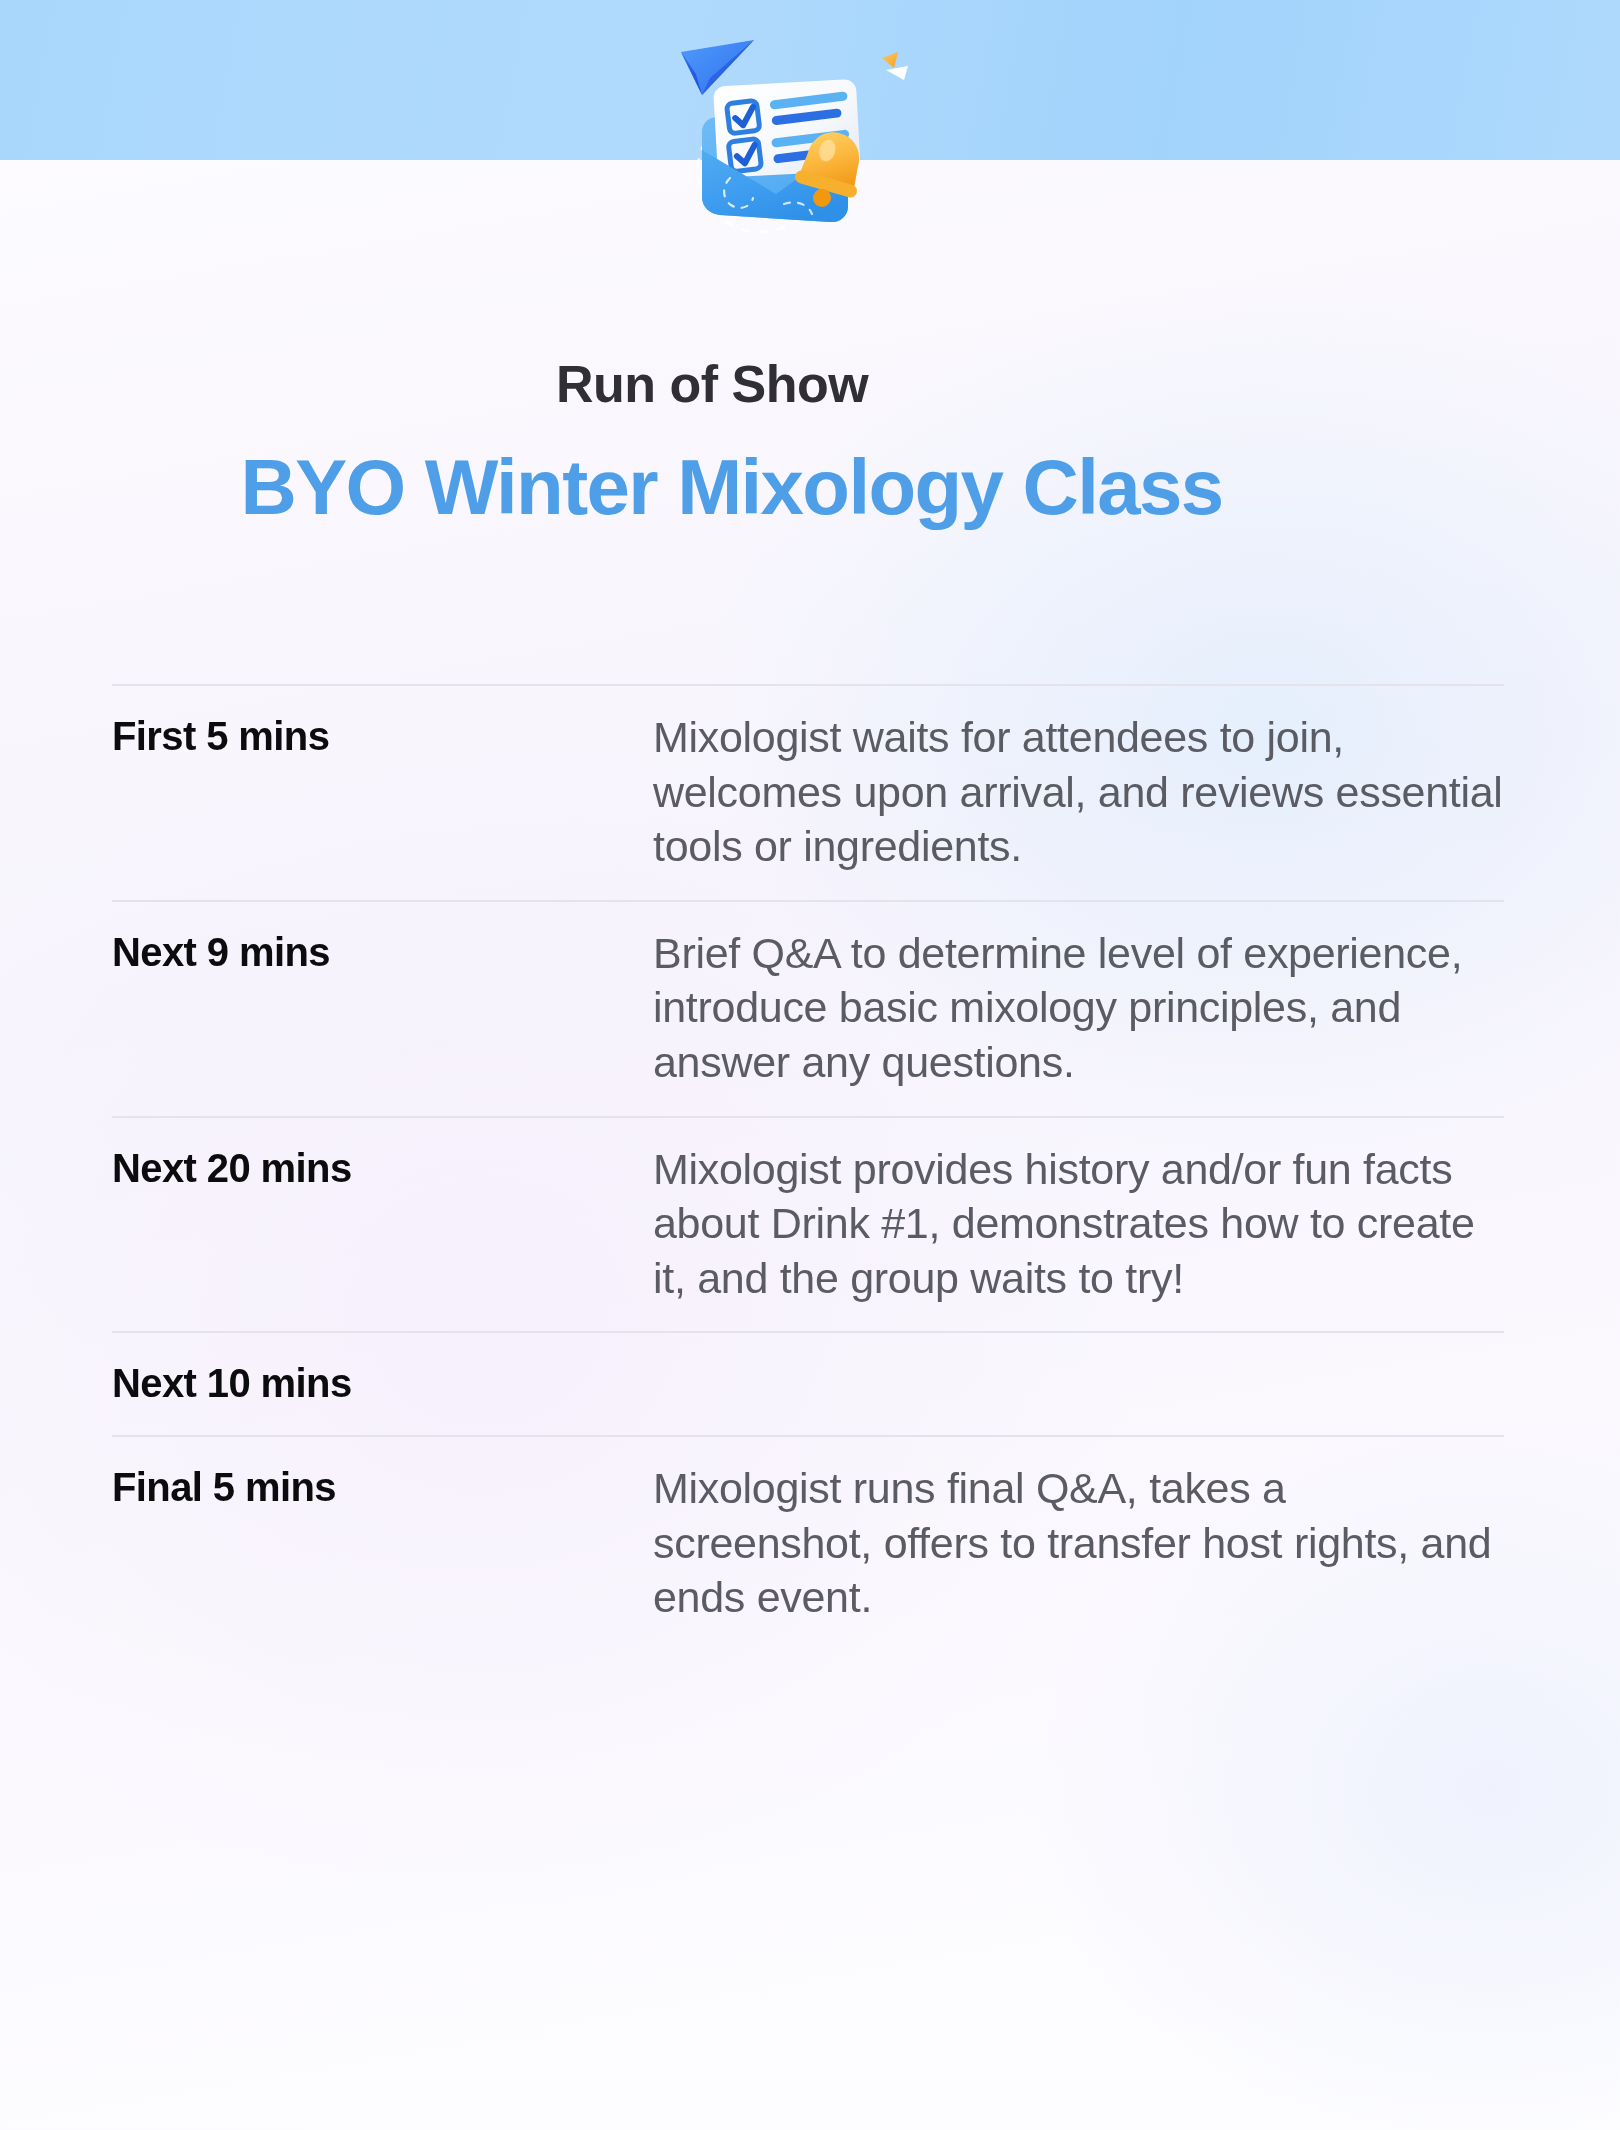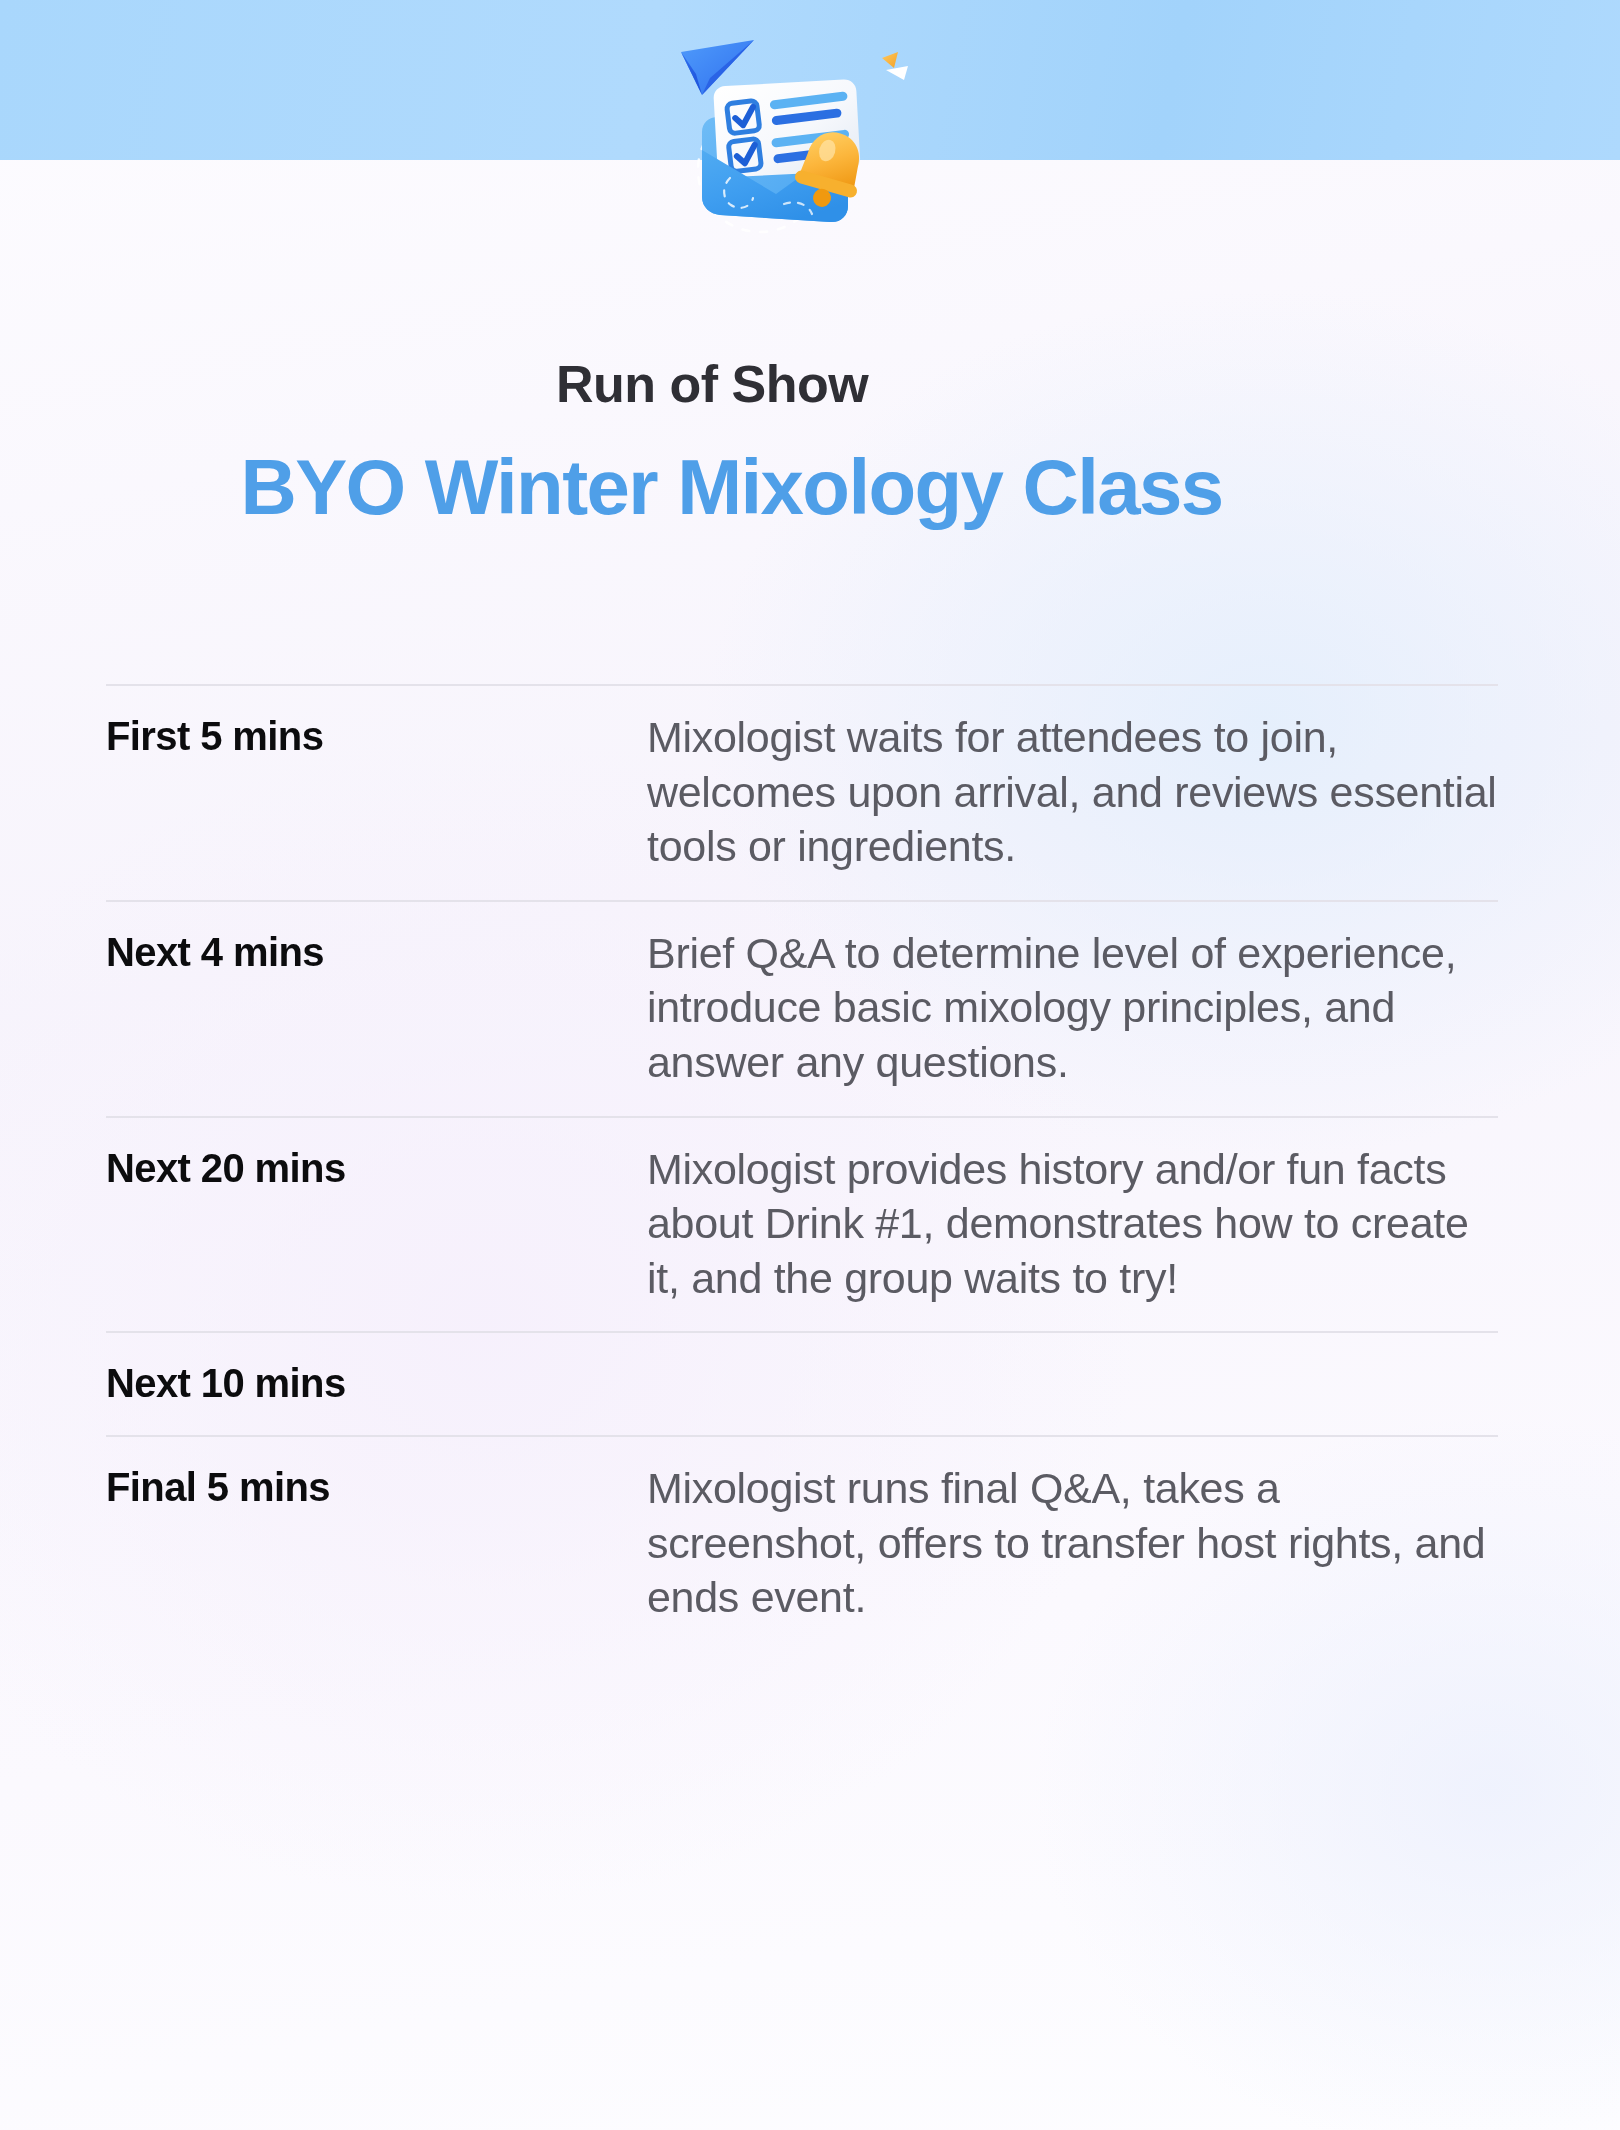--- a/index.html
+++ b/index.html
@@ -64,21 +64,21 @@
     font-size:78px;
     font-weight:700;
     letter-spacing:-1.6px;
     color:#4f9fe8;
     line-height:1;
   }
 
   
   #schedule {
     position:absolute;
-    left:106px; top:684px;
+    left:112px; top:684px;
     width:1392px;
   }
 
   .row {
     display:flex;
     align-items:flex-start;
     border-top:2px solid #e4e2ea;
     padding-top:24px;
     padding-bottom:26px;
   }
@@ -204,21 +204,21 @@
 <div id="maintitle">BYO Winter Mixology Class</div>
 
 <div id="schedule">
 
   <div class="row">
     <div class="row-time">First 5 mins</div>
     <div class="row-desc">Mixologist waits for attendees to join, welcomes upon arrival, and reviews essential tools or ingredients.</div>
   </div>
 
   <div class="row">
-    <div class="row-time">Next 4 mins</div>
+    <div class="row-time">Next 9 mins</div>
     <div class="row-desc">Brief Q&amp;A to determine level of experience, introduce basic mixology principles, and answer any questions.</div>
   </div>
 
   <div class="row">
     <div class="row-time">Next 20 mins</div>
     <div class="row-desc">Mixologist provides history and/or fun facts about Drink #1, demonstrates how to create it, and the group waits to try!</div>
   </div>
 
   <div class="row">
     <div class="row-time">Next 10 mins</div>

